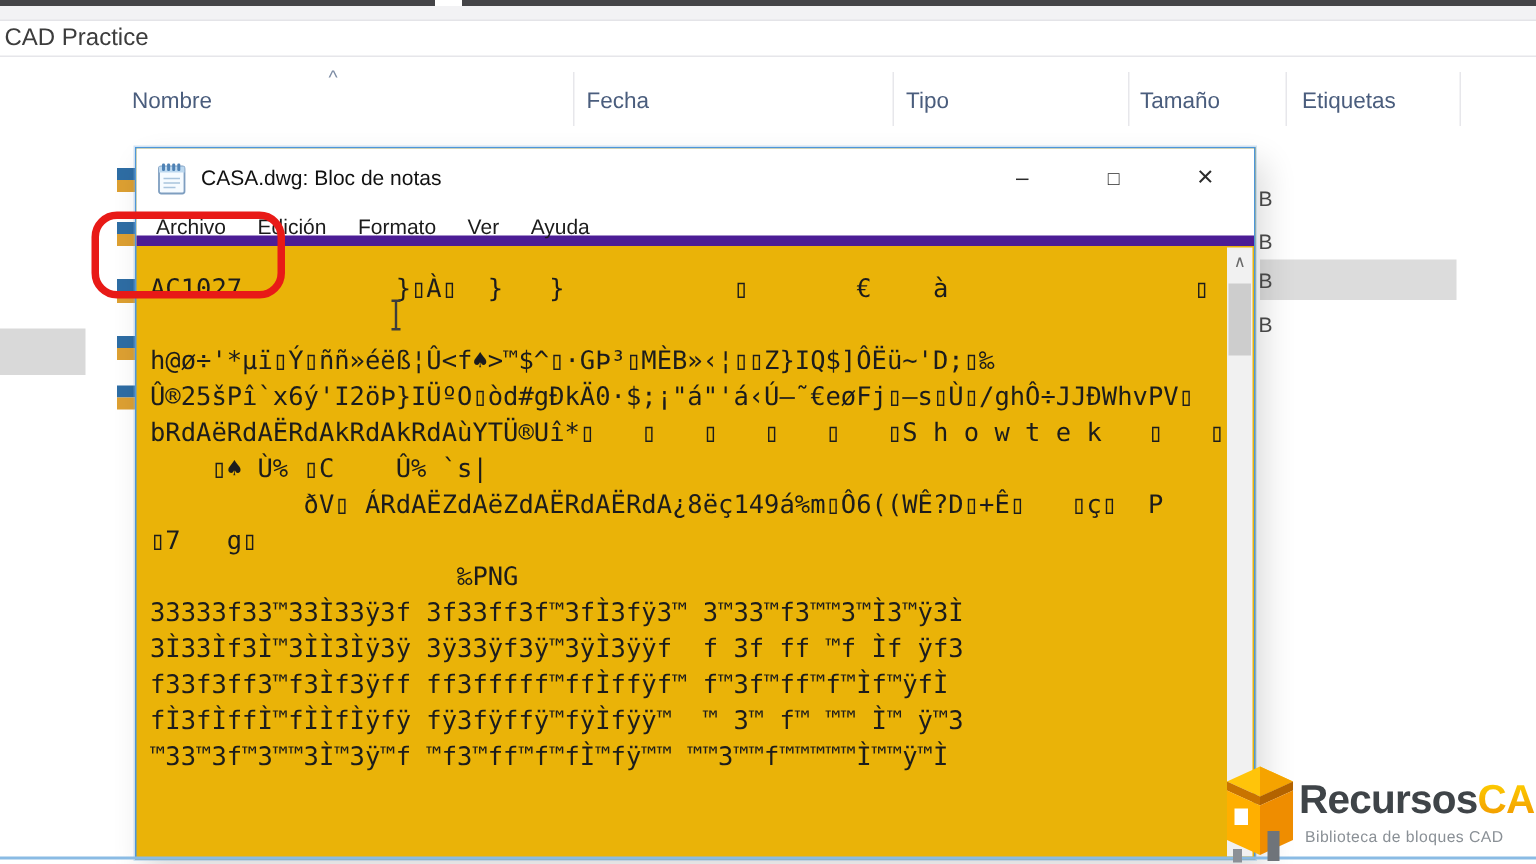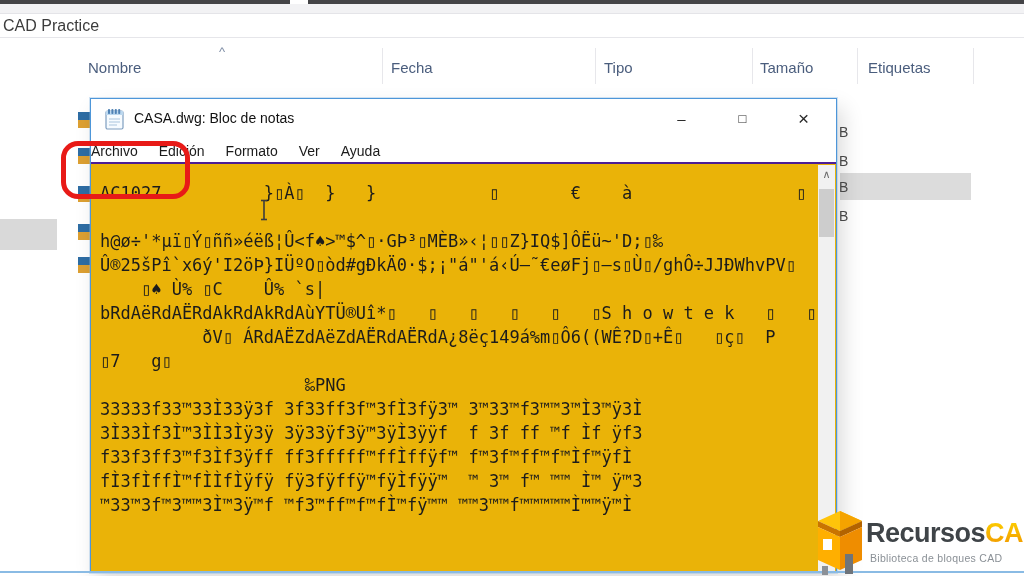--- a/index.html
+++ b/index.html
@@ -39,21 +39,21 @@
   .np-titlebar { position:absolute; left:0; top:0; width:100%; height:39px; background:#fff; }
   .np-title { position:absolute; left:43px; top:11px; font-size:14px; color:#111; }
   .np-appicon { position:absolute; left:13px; top:8px; }
   .np-controls { position:absolute; right:2px; top:0; height:39px; display:flex; }
   .np-ctl { width:61px; height:39px; display:flex; align-items:center; justify-content:center;
             font-size:15px; color:#2b2b2b; cursor:default; }
   .np-ctl.max { font-size:13px; }
   .np-ctl.close { font-size:19px; }
 
   .np-menubar { position:absolute; left:0; top:39px; width:100%; height:26px; background:#fff;
-                border-bottom:2px solid #4c1d95; }
+                border-bottom:7px solid #4c1d95; padding-left:13px; }
   .np-menu-item { display:inline-block; margin-right:21px; font-size:14px; color:#1b1b1b; line-height:26px; }
 
   .np-content { position:absolute; left:9px; top:82px; width:718px; height:407px; overflow:hidden; }
   .np-line { font-family:"DejaVu Sans Mono", monospace; font-size:17px; line-height:24px;
              white-space:pre; color:#1c1c1c; }
 
   
   .np-scrollbar { position:absolute; right:1px; top:66px; width:17px; height:406px; background:#f1f1f1; }
   .np-scroll-up { position:absolute; top:0; left:0; width:17px; height:18px; display:flex;
                   align-items:center; justify-content:center; font-size:11px; color:#6a6a6a; }
@@ -164,22 +164,22 @@
       </div>
     </div>
 
     <div class="np-menubar" id="np-menubar"><span class="np-menu-item">Archivo</span><span class="np-menu-item">Edición</span><span class="np-menu-item">Formato</span><span class="np-menu-item">Ver</span><span class="np-menu-item">Ayuda</span></div>
 
     <div class="np-content" id="np-content">
         <div class="np-line">AC1027          }▯À▯  }   }           ▯       €    à                ▯</div>
         <div class="np-line"> </div>
         <div class="np-line">h@ø÷'*µï▯Ý▯ññ»éëß¦Û&lt;f♠&gt;™$^▯·GÞ³▯MÈB»‹¦▯▯Z}IQ$]ÔËü~'D;▯‰</div>
         <div class="np-line">Û®25šPî`x6ý'I2öÞ}IÜºO▯òd#gÐkÄ0·$;¡"á"'á‹Ú–˜€eøFj▯–s▯Ù▯/ghÔ÷JJÐWhvPV▯</div>
+        <div class="np-line">bRdAëRdAËRdAkRdAkRdAùYTÜ®Uî*▯   ▯   ▯   ▯   ▯   ▯S h o w t e k   ▯   ▯</div>
         <div class="np-line">    ▯♠ Ù% ▯C    Û% `s|</div>
-        <div class="np-line">bRdAëRdAËRdAkRdAkRdAùYTÜ®Uî*▯   ▯   ▯   ▯   ▯   ▯S h o w t e k   ▯   ▯</div>
         <div class="np-line">          ðV▯ ÁRdAËZdAëZdAËRdAËRdA¿8ëç149á%m▯Ô6((WÊ?D▯+Ê▯   ▯ç▯  P</div>
         <div class="np-line">▯7   g▯</div>
         <div class="np-line">                    ‰PNG</div>
         <div class="np-line">33333f33™33Ì33ÿ3f 3f33ff3f™3fÌ3fÿ3™ 3™33™f3™™3™Ì3™ÿ3Ì</div>
         <div class="np-line">3Ì33Ìf3Ì™3ÌÌ3Ìÿ3ÿ 3ÿ33ÿf3ÿ™3ÿÌ3ÿÿf  f 3f ff ™f Ìf ÿf3</div>
         <div class="np-line">f33f3ff3™f3Ìf3ÿff ff3fffff™ffÌffÿf™ f™3f™ff™f™Ìf™ÿfÌ</div>
         <div class="np-line">fÌ3fÌffÌ™fÌÌfÌÿfÿ fÿ3fÿffÿ™fÿÌfÿÿ™  ™ 3™ f™ ™™ Ì™ ÿ™3</div>
         <div class="np-line">™33™3f™3™™3Ì™3ÿ™f ™f3™ff™f™fÌ™fÿ™™ ™™3™™f™™™™™Ì™™ÿ™Ì</div>
       </div>
 

